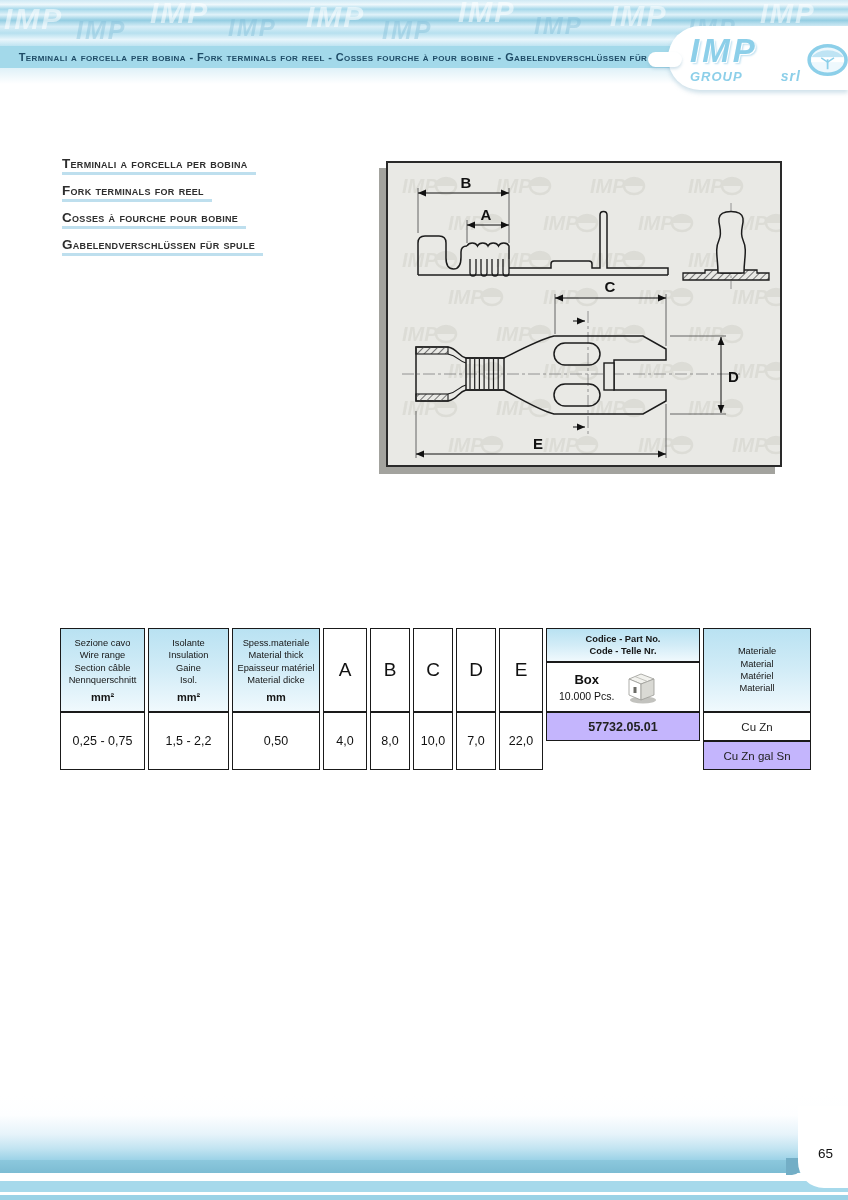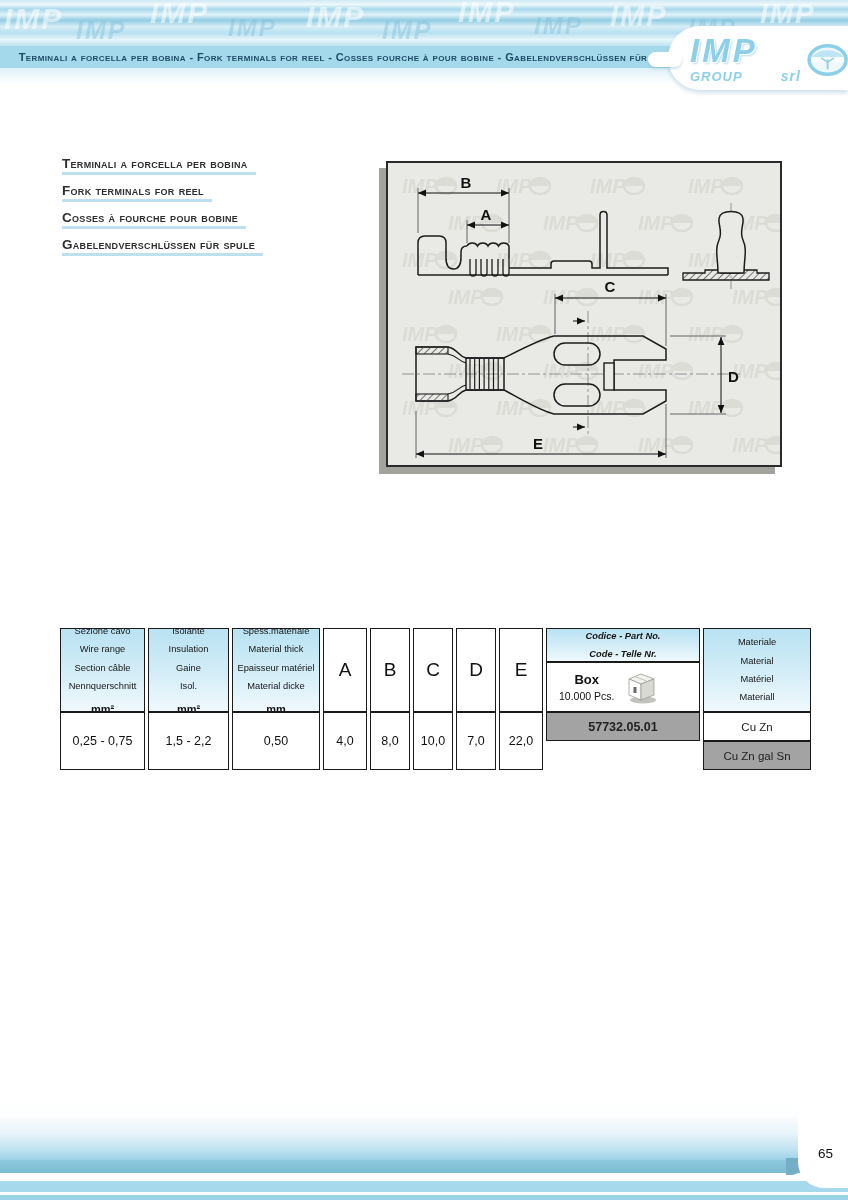--- a/index.html
+++ b/index.html
@@ -61,36 +61,36 @@
   }
   .diagram svg{display:block;width:100%;height:100%;}
   
   .ptable{position:absolute;left:60px;top:628px;display:flex;gap:3px;}
   .tcol{display:flex;flex-direction:column;}
   .tcell{
     box-sizing:border-box;border:1.6px solid #1a1a1a;background:#fff;
     display:flex;flex-direction:column;align-items:center;justify-content:center;
     text-align:center;overflow:hidden;
   }
-  .blue{background:linear-gradient(180deg,#b9e2f2 0%,#d2ecf7 50%,#f0f9fd 100%);gap:6px;}
+  .blue{background:linear-gradient(180deg,#b9e2f2 0%,#d2ecf7 50%,#f0f9fd 100%);}
   .head{height:84px;}
   .hline{font-size:9.3px;line-height:1.34;color:#151515;}
   .hline.b{font-weight:bold;}
   .hunit{font-size:11px;font-weight:bold;color:#151515;margin-top:5px;}
   .letter{font-size:19px;color:#111;}
   .data{height:58px;font-size:12.5px;color:#111;}
-  .codehead{height:34px;font-style:italic;}
+  .codehead{height:34px;}
   .boxcell{height:50px;flex-direction:row;justify-content:flex-start;gap:9px;padding-left:12px;}
   .boxtext{text-align:center;}
   .boxlabel{font-size:13px;font-weight:bold;color:#111;}
   .boxqty{font-size:10.5px;color:#111;margin-top:3px;}
   .sub{height:29px;font-size:12.5px;}
   .pn{font-weight:bold;}
   .mat{font-size:11.5px;}
-  .gray{background:#a3a3a3;}
+  .gray{background:#c4b5fd;}
   
   .footer-grad{
     position:absolute;left:0;top:1096px;width:848px;height:64px;
     background:linear-gradient(180deg,#ffffff 0%,#fdfeff 30%,#e6f3fa 60%,#c2e4f1 82%,#9cd2e7 100%);
   }
   .footer-band1{position:absolute;left:0;top:1160px;width:848px;height:13px;
     background:linear-gradient(180deg,#8cc8dd,#7cbcd3);}
   .footer-band2{position:absolute;left:0;top:1181px;width:848px;height:11px;background:#a6d9eb;}
   .footer-band3{position:absolute;left:0;top:1195px;width:848px;height:5px;background:#9ad2e6;}
   .tab-notch{position:absolute;right:46px;top:1158px;width:16px;height:17px;background:#73aec6;border-radius:0 0 10px 0;z-index:4;}

